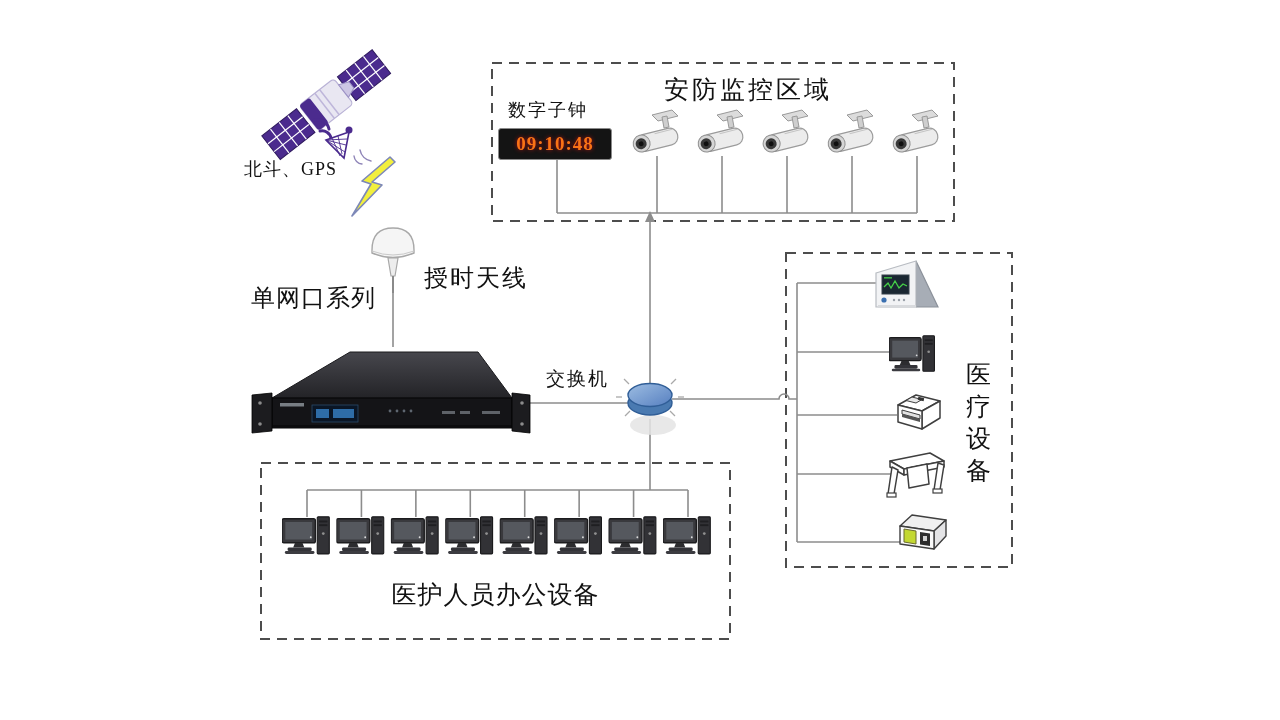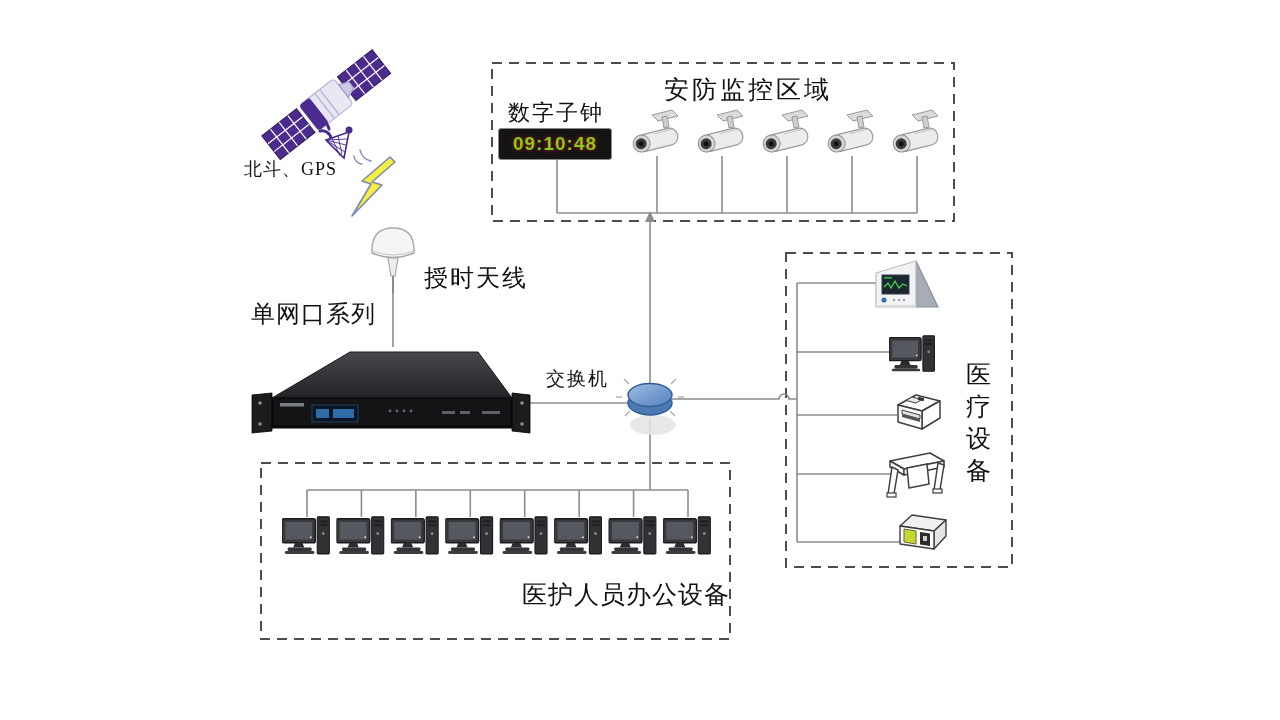--- a/index.html
+++ b/index.html
@@ -5,30 +5,30 @@
   html,body{margin:0;padding:0;background:#fff;}
   .stage{position:relative;width:1280px;height:720px;background:#ffffff;overflow:hidden;
          font-family:"Liberation Serif","DejaVu Serif",serif;color:#111;}
   .abs{position:absolute;}
   svg{display:block;}
   .conn{stroke:#8c8c8c;stroke-width:1.6;fill:none;}
   .dashbox{fill:none;stroke:#4d4d4d;stroke-width:2;stroke-dasharray:10 7;}
   .lbl{position:absolute;color:#111;white-space:nowrap;}
   .lbl-sat{left:244px;top:157px;font-size:18px;letter-spacing:1px;}
   .lbl-ant{left:424px;top:262px;font-size:24px;letter-spacing:2px;}
-  .lbl-srv{left:251px;top:283px;font-size:24px;line-height:30px;letter-spacing:1px;margin-top:16px;}
+  .lbl-srv{left:251px;top:283px;font-size:24px;line-height:30px;letter-spacing:1px;}
   .lbl-sw{left:546px;top:366px;font-size:19px;letter-spacing:2px;}
   .lbl-sec{left:664px;top:73px;font-size:25px;letter-spacing:3px;}
-  .lbl-clk{left:508px;top:98px;font-size:22px;letter-spacing:2px;}
-  .lbl-off{left:261px;top:578px;width:469px;text-align:right;font-size:25px;letter-spacing:1px;}
+  .lbl-clk{left:508px;top:98px;font-size:18px;letter-spacing:2px;}
+  .lbl-off{left:261px;top:578px;width:469px;text-align:center;font-size:25px;letter-spacing:1px;}
   .lbl-med{left:966px;top:362px;display:flex;flex-direction:column;gap:7px;font-size:25px;line-height:25px;}
   .clock{left:498px;top:128px;width:112px;height:30px;background:#141414;border:1px solid #8a8a8a;
          border-radius:3px;display:flex;align-items:center;justify-content:center;}
-  .clock span{font-family:Liberation Sans, sans-serif;font-weight:bold;font-size:19px;
-              color:#84cc16;letter-spacing:1px;text-shadow:0 0 4px rgba(190,20,20,.95);}
+  .clock span{font-family:Liberation Serif, serif;font-weight:bold;font-size:19px;
+              color:#f97316;letter-spacing:1px;text-shadow:0 0 4px rgba(190,20,20,.95);}
 </style>
 </head>
 <body>
 
 <div class="stage">
 
   <svg class="abs" style="left:0;top:0" width="1280" height="720" viewBox="0 0 1280 720">
     <defs>
       <linearGradient id="gswitch" x1="0" y1="0" x2="1" y2="1">
         <stop offset="0" stop-color="#9dbde2"></stop>

